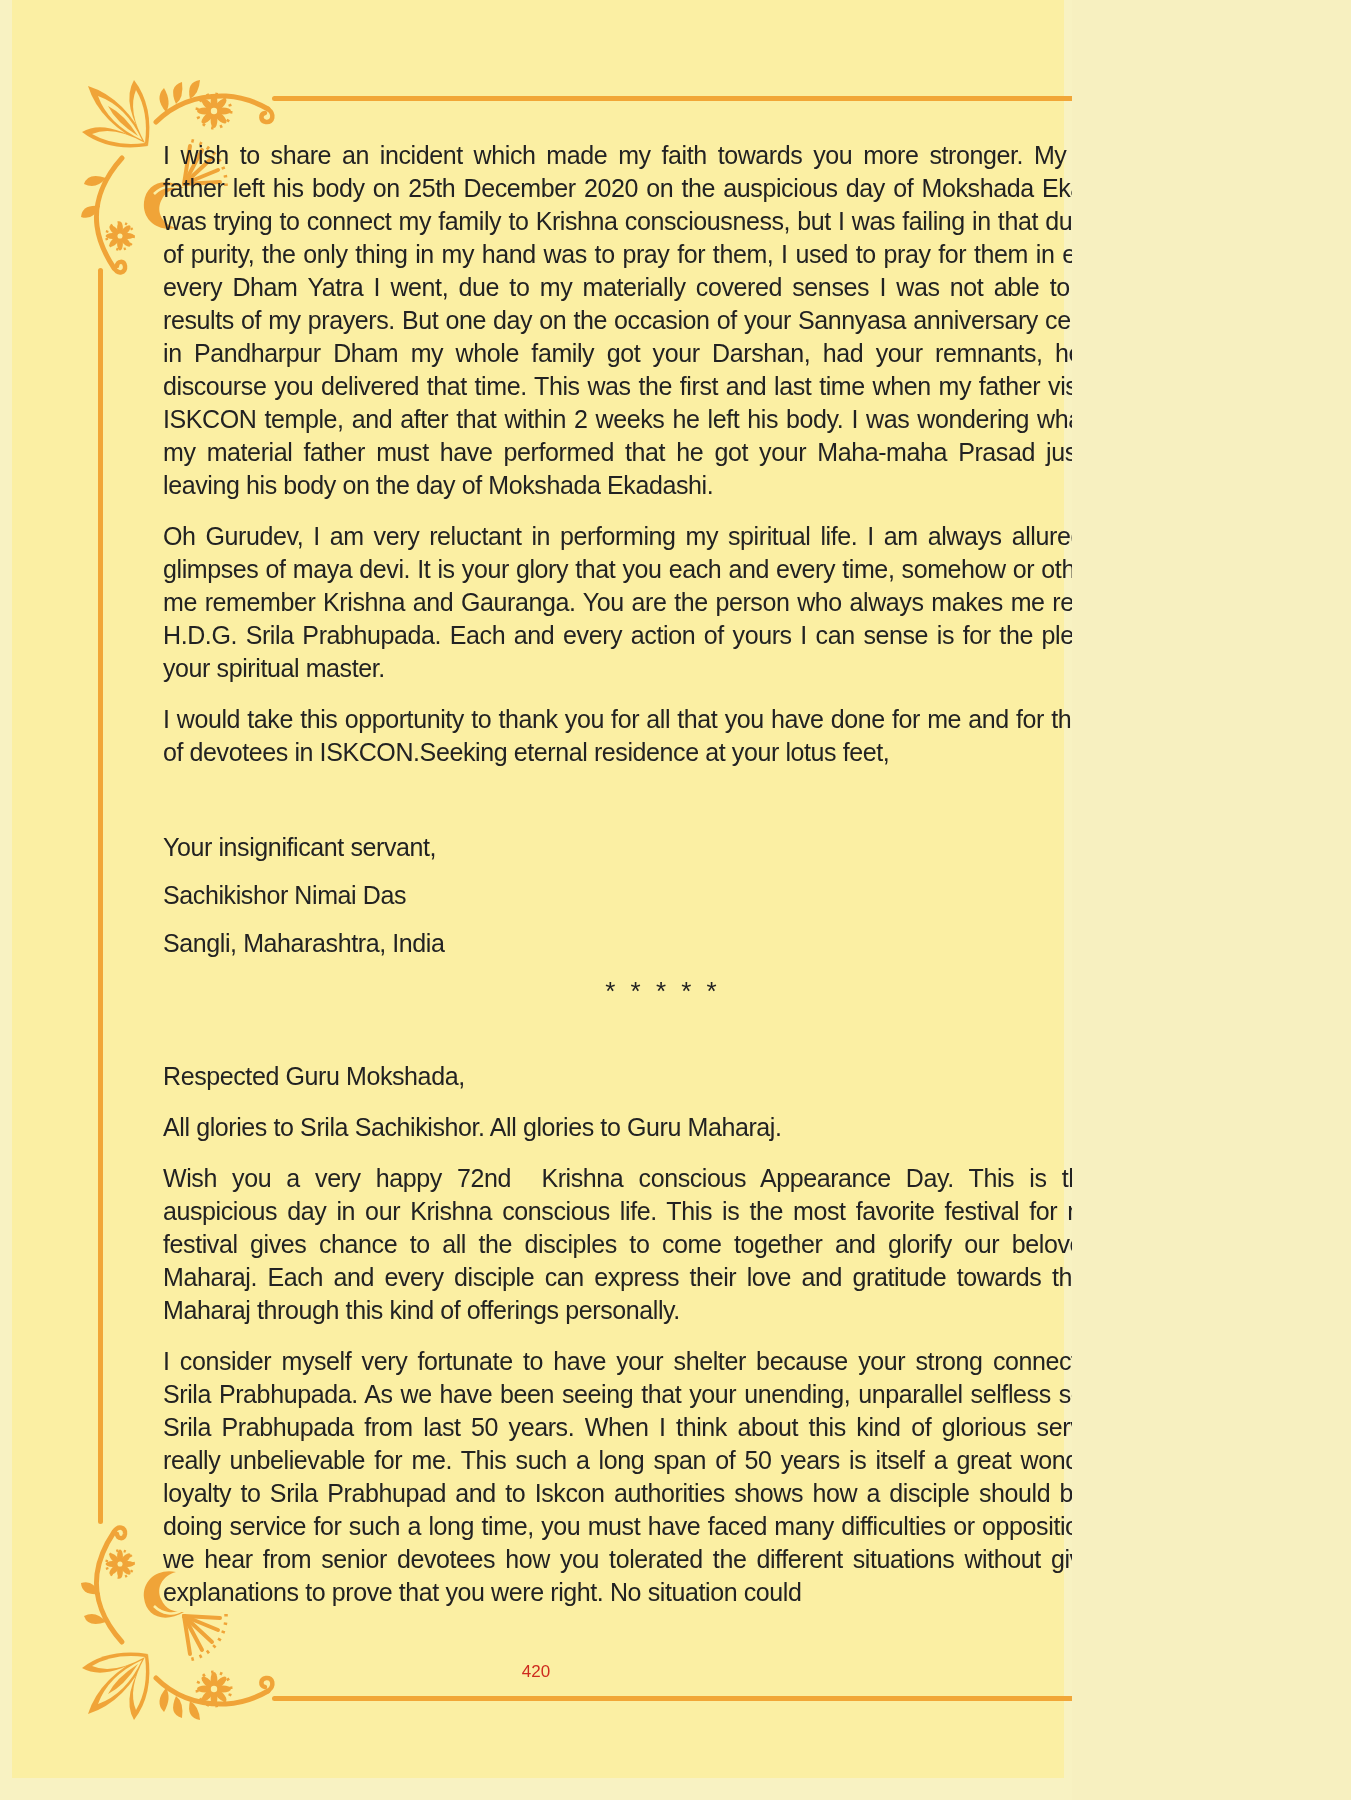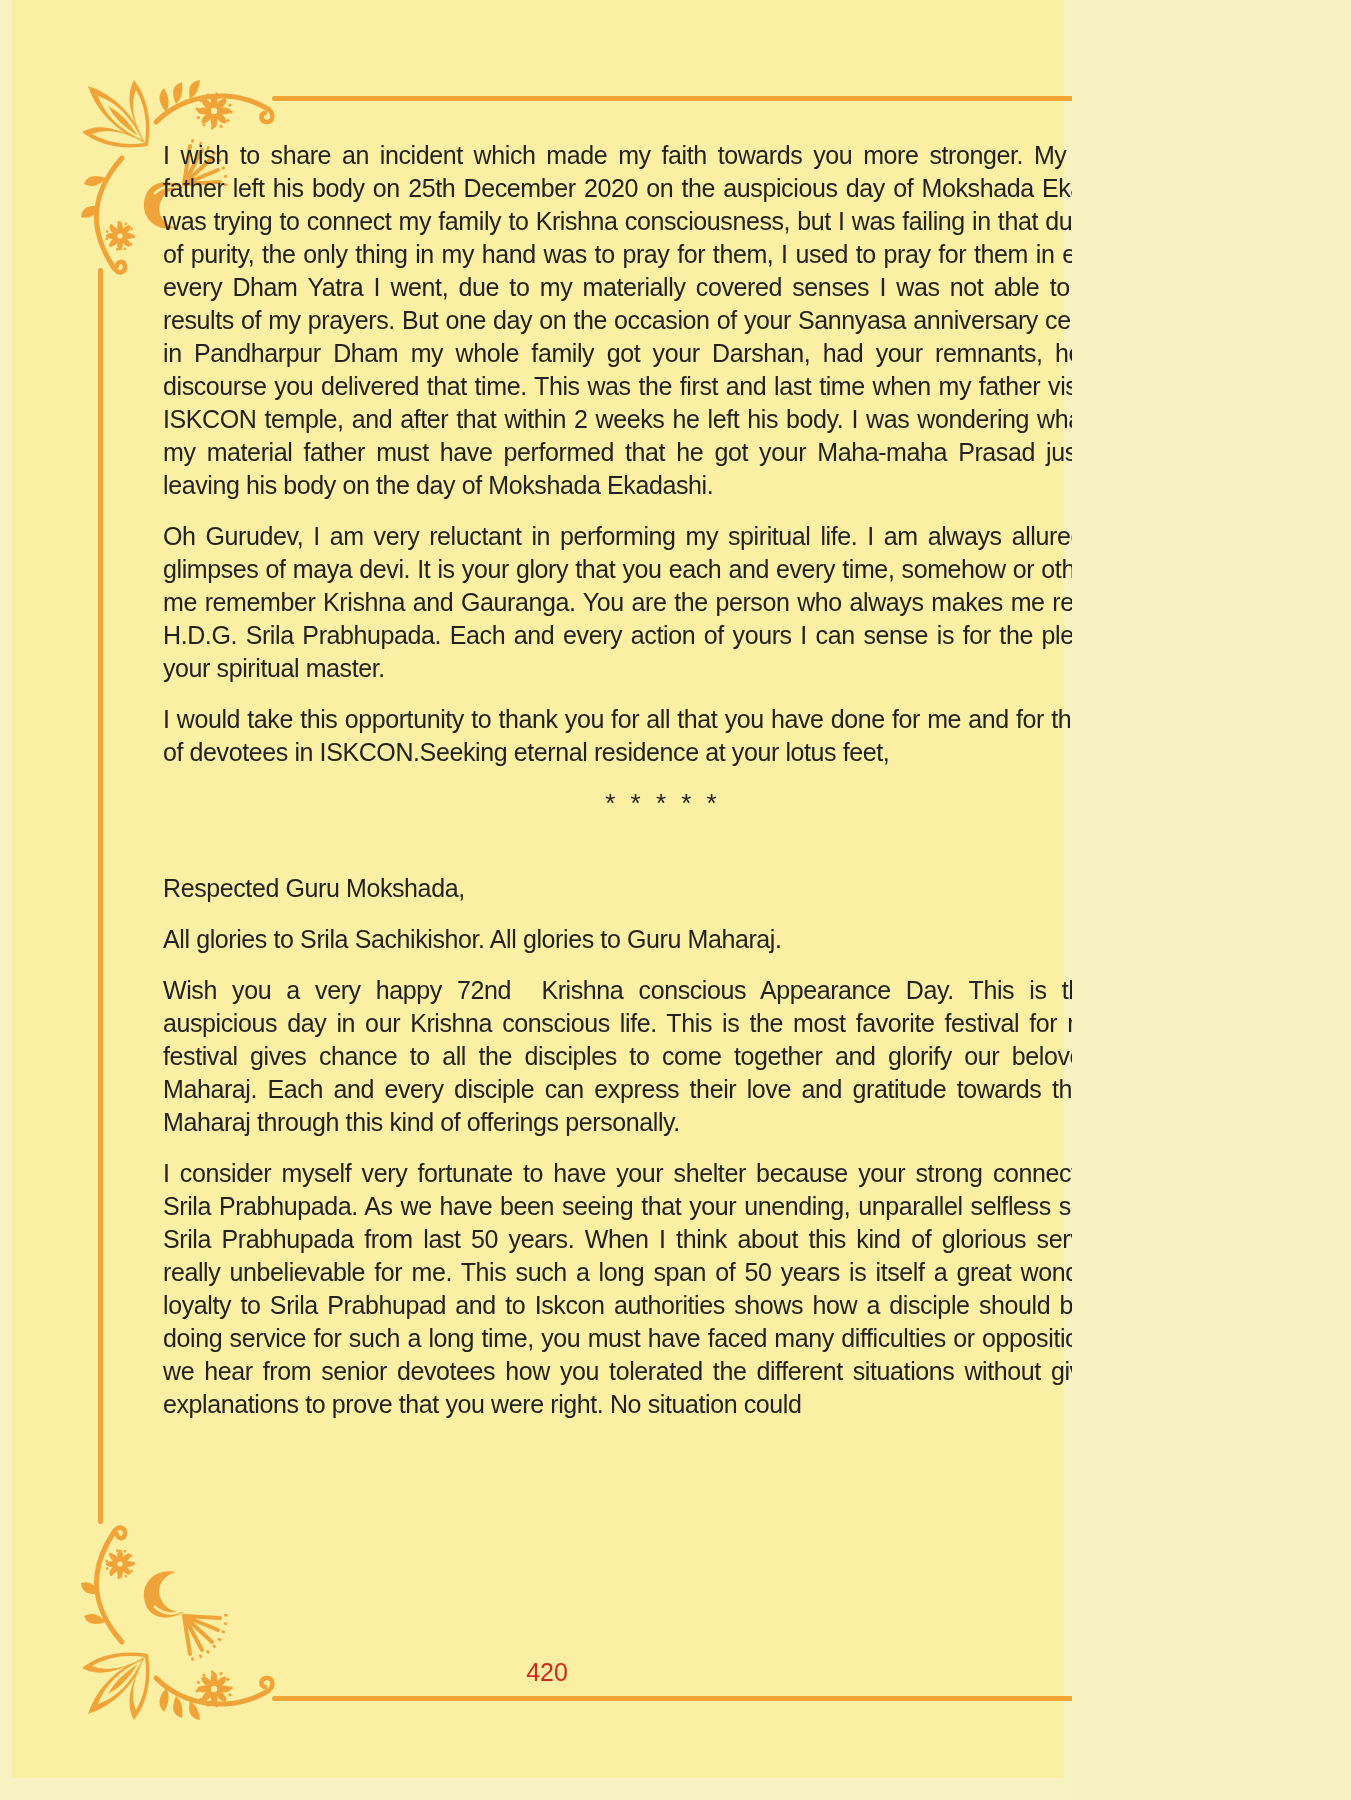--- a/index.html
+++ b/index.html
@@ -34,22 +34,22 @@
   .signature { margin-top:62px; }
   .signature p { text-align:left; margin:0 0 15px; }
   .divider {
     text-align:center !important; margin:10px 0 0 !important;
     font-size:26px; letter-spacing:4px;
   }
   .letter2 { margin-top:52px; }
   .letter2 .salutation, .letter2 .glories { text-align:left; }
 
   .page-number {
-    position:absolute; left:11px; top:1658px; width:100%;
-    text-align:center; color:#CE2B1E; font-size:25px; line-height:28px;
+    position:absolute; left:0; top:1658px; width:100%;
+    text-align:center; color:#CE2B1E; font-size:17px; line-height:28px;
   }
 </style>
 </head>
 <body>
 
 <svg width="0" height="0" style="position:absolute" aria-hidden="true">
   <defs>
     <g id="corner-art" fill="#F0A438" stroke="none">
 
       <path d="M68,68 Q20,46 8,8 Q46,20 68,68 Z"></path>
@@ -140,20 +140,25 @@
   <div class="frame-line line-top"></div>
   <div class="frame-line line-bottom"></div>
   <div class="frame-line line-left"></div>
   <div class="frame-line line-right"></div>
 
   <main class="text-block">
     <p>I wish to share an incident which made my faith towards you more stronger. My material father left his body on 25th December 2020 on the auspicious day of Mokshada Ekadashi. I was trying to connect my family to Krishna consciousness, but I was failing in that due to lack of purity, the only thing in my hand was to pray for them, I used to pray for them in each and every Dham Yatra I went, due to my materially covered senses I was not able to see the results of my prayers. But one day on the occasion of your Sannyasa anniversary celebration in Pandharpur Dham my whole family got your Darshan, had your remnants, heard the discourse you delivered that time. This was the first and last time when my father visited any ISKCON temple, and after that within 2 weeks he left his body. I was wondering what Sukriti my material father must have performed that he got your Maha-maha Prasad just before leaving his body on the day of Mokshada Ekadashi.</p>
     <p>Oh Gurudev, I am very reluctant in performing my spiritual life. I am always allured by the glimpses of maya devi. It is your glory that you each and every time, somehow or other make me remember Krishna and Gauranga. You are the person who always makes me remember H.D.G. Srila Prabhupada. Each and every action of yours I can sense is for the pleasure of your spiritual master.</p>
     <p>I would take this opportunity to thank you for all that you have done for me and for thousands of devotees in ISKCON.Seeking eternal residence at your lotus feet,</p>
 
+    <div class="signature">
+      <p>Your insignificant servant,</p>
+      <p>Sachikishor Nimai Das</p>
+      <p>Sangli, Maharashtra, India</p>
+    </div>
 
     <p class="divider">* * * * *</p>
 
     <div class="letter2">
       <p class="salutation">Respected Guru Mokshada,</p>
       <p class="glories">All glories to Srila Sachikishor. All glories to Guru Maharaj.</p>
       <p>Wish you a very happy 72nd &nbsp;Krishna conscious Appearance Day. This is the most auspicious day in our Krishna conscious life. This is the most favorite festival for me. This festival gives chance to all the disciples to come together and glorify our beloved Guru Maharaj. Each and every disciple can express their love and gratitude towards their Guru Maharaj through this kind of offerings personally.</p>
       <p>I consider myself very fortunate to have your shelter because your strong connection with Srila Prabhupada. As we have been seeing that your unending, unparallel selfless service to Srila Prabhupada from last 50 years. When I think about this kind of glorious service it is really unbelievable for me. This such a long span of 50 years is itself a great wonder. Your loyalty to Srila Prabhupad and to Iskcon authorities shows how a disciple should be. While doing service for such a long time, you must have faced many difficulties or oppositions. Still, we hear from senior devotees how you tolerated the different situations without giving any explanations to prove that you were right. No situation could</p>
     </div>
   </main>

